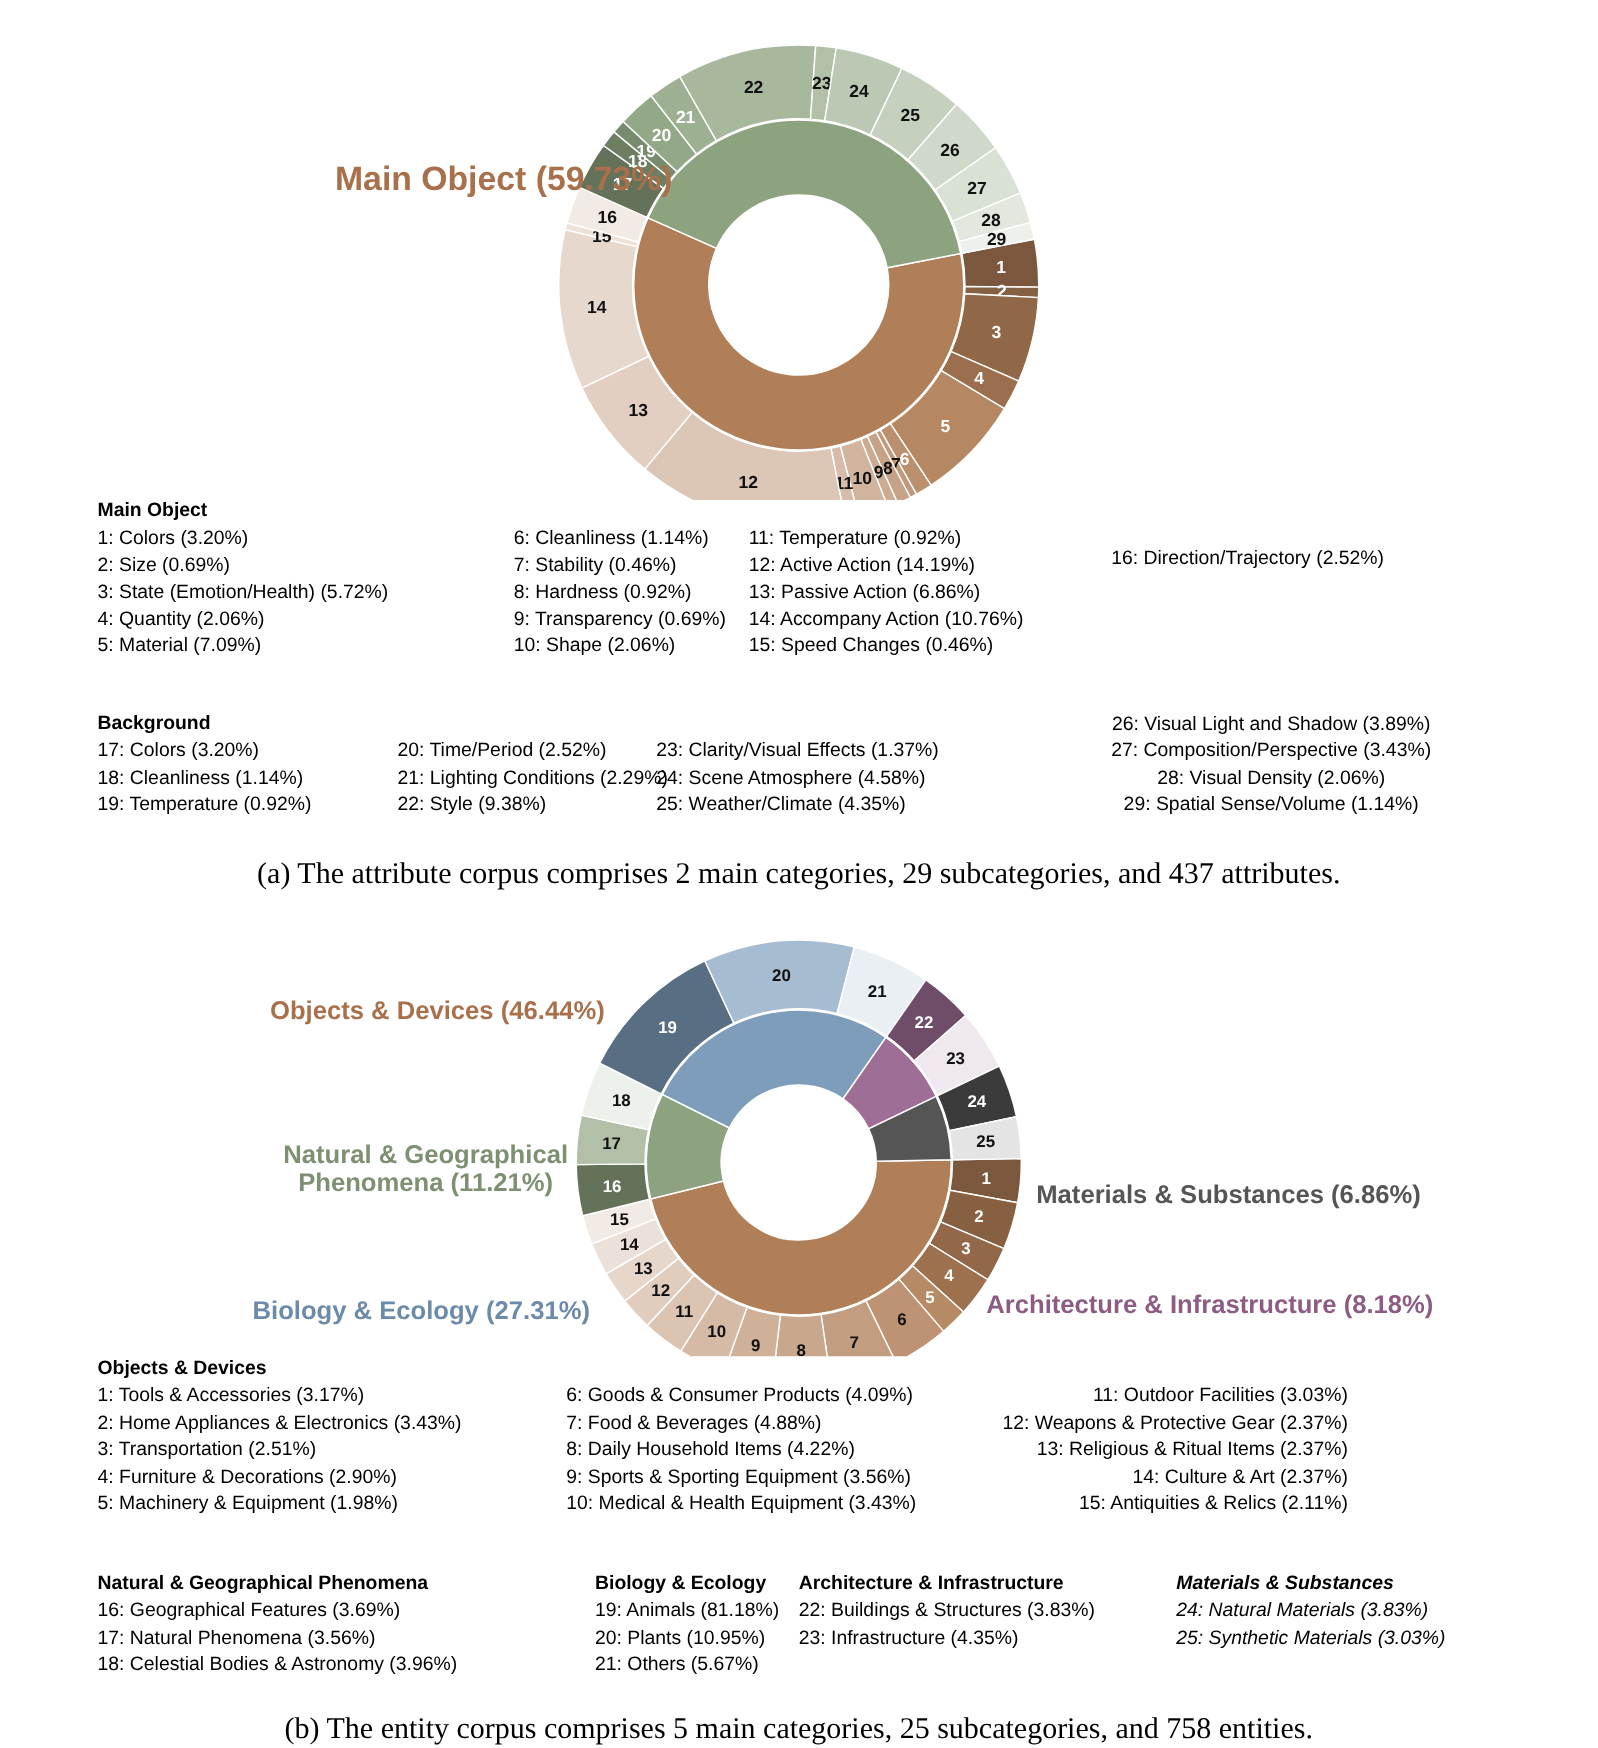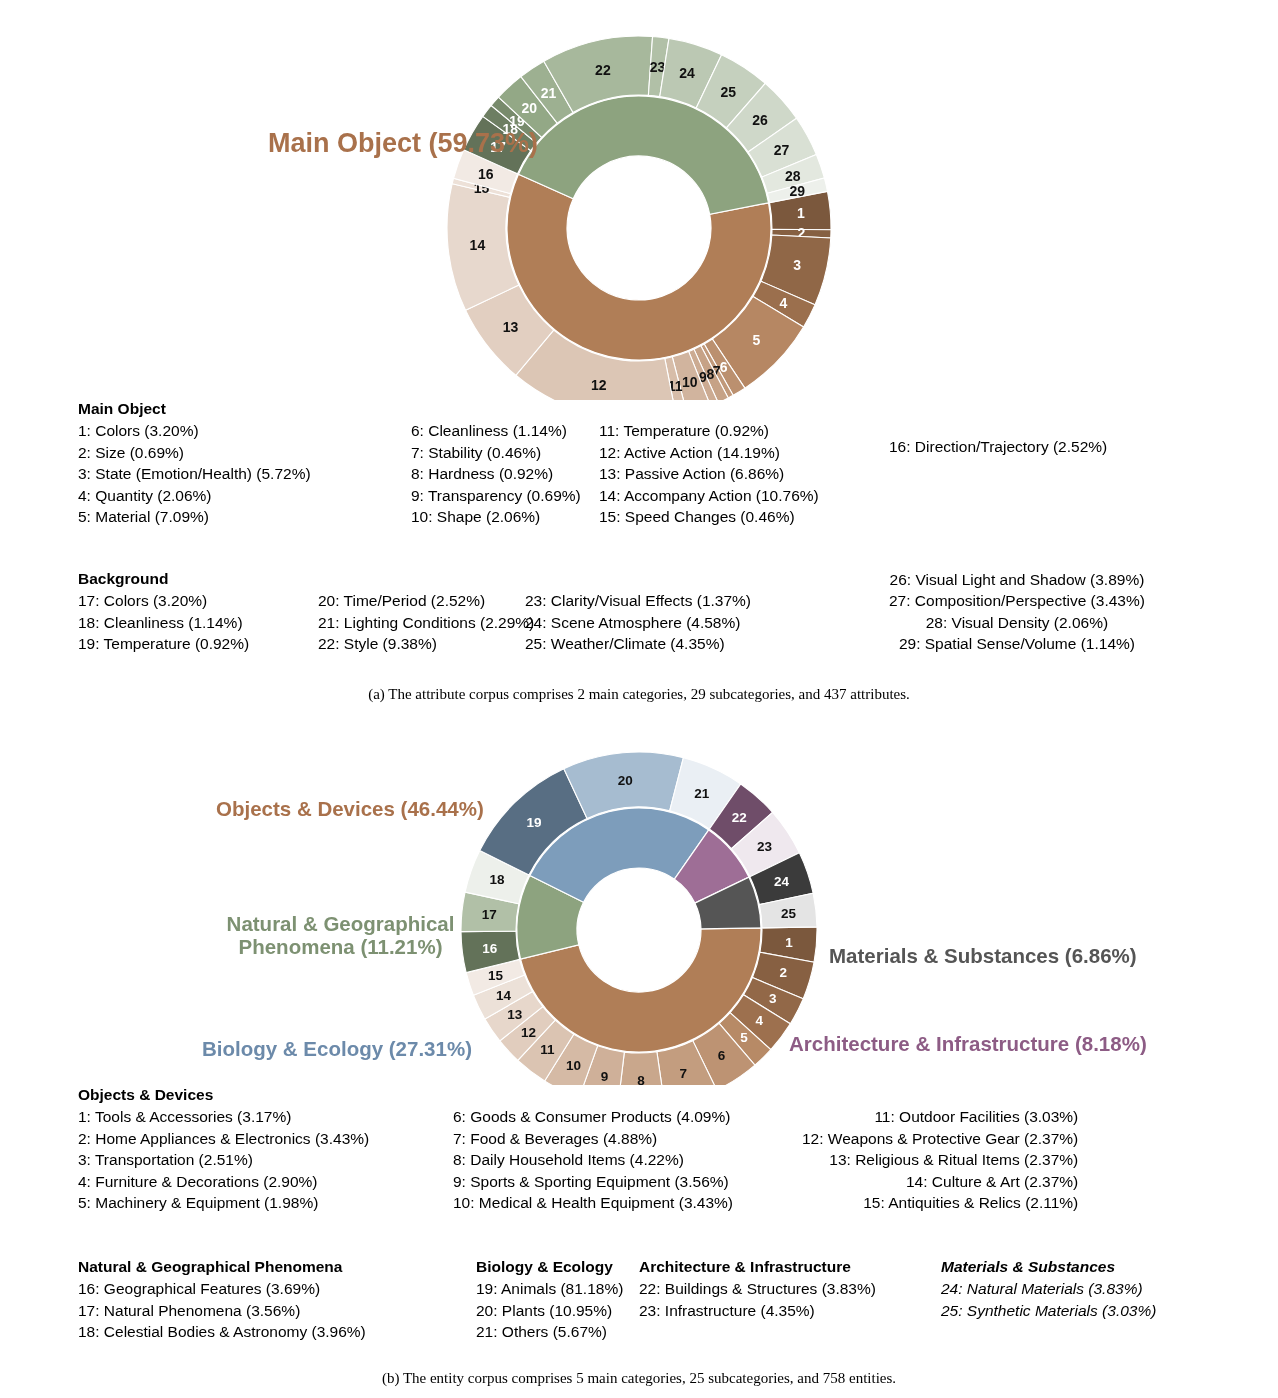--- a/index.html
+++ b/index.html
@@ -37,21 +37,21 @@
     color: #000;
     line-height: 21.5px;
     white-space: nowrap;
   }
 
   .caption {
     position: absolute;
     width: 1278px;
     text-align: center;
     font-family: "Liberation Serif", serif;
-    font-size: 15px;
+    font-size: 24px;
     color: #000;
   }
 </style>
 </head>
 <body>
 
 <div class="page">
 
   <div class="chart-wrap" style="position:absolute;left:0;top:0;width:1278px;height:400px;">
     <svg class="chart-svg" id="svg-a" width="1278" height="400" viewBox="0 0 1278 400">

